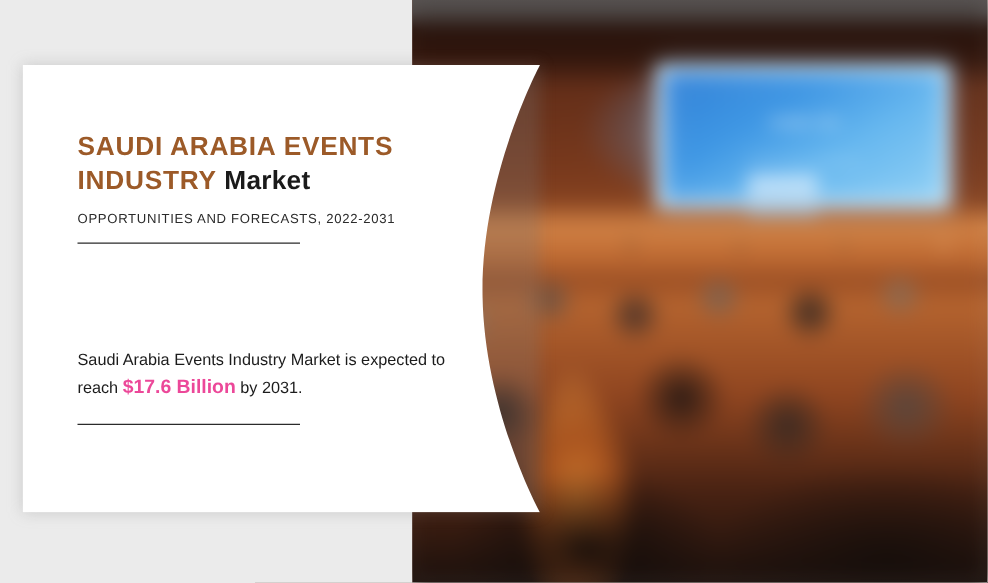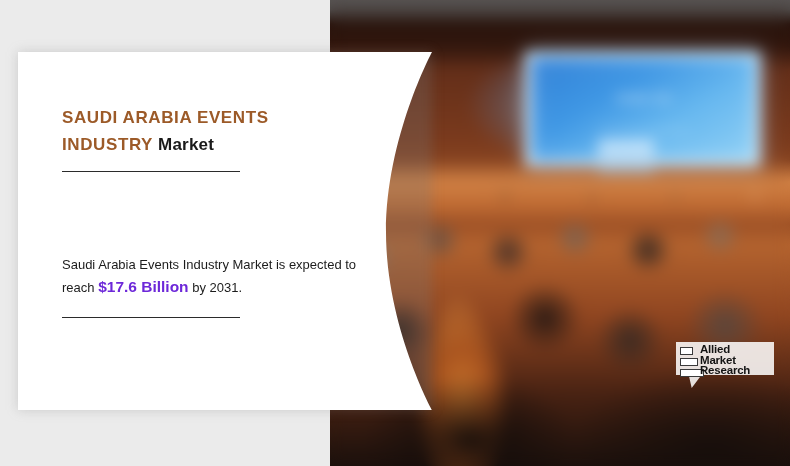--- a/index.html
+++ b/index.html
@@ -147,21 +147,21 @@
   }
   .card-content {
     position: absolute;
     left: 44px;
     top: 52px;
     width: 300px;
   }
 
   
   .headline {
-    font-size: 17px;
+    font-size: 21px;
     line-height: 27px;
     font-weight: bold;
     letter-spacing: 0.6px;
     color: #1a1a1a;
     margin: 0;
     text-transform: uppercase;
   }
   .headline .accent { color: #9c5a28; }
   .headline .plain {
     color: #1a1a1a;
@@ -188,21 +188,21 @@
     width: 178px;
   }
 
   .para {
     margin: 0;
     font-size: 13px;
     line-height: 22px;
     color: #1c1c1c;
   }
   .para.first { margin-top: 82px; }
-  .para b { color: #6d28d9; }
+  .para b { color: #ec4899; }
   .para .big {
     font-size: 15.5px;
   }
   .cagr-line {
     margin: 0;
     font-size: 15.5px;
     line-height: 24px;
     color: #1c1c1c;
   }
   .cagr-line b { color: #9c5a28; font-weight: bold; }
@@ -271,39 +271,27 @@
   <div class="card-shadow"></div>
   <div class="card">
     <div class="card-content">
 
       <h1 class="headline">
         <span class="accent">SAUDI ARABIA EVENTS</span><br>
         <span class="accent">INDUSTRY</span>
         <span class="plain">Market</span>
       </h1>
 
+      <div class="subtitle">OPPORTUNITIES AND FORECASTS, 2022-2031</div>
       <div class="rule"></div>
 
       <p class="para first">
         <span>Saudi Arabia Events Industry Market is expected to reach </span><b class="big">$17.6 Billion</b><span> by 2031.</span>
       </p>
 
       <div class="rule mid"></div>
 
 
     </div>
   </div>
 
-  <div class="logo">
-    <div class="logo-bubble"></div>
-    <div class="logo-bars">
-      <i></i>
-        <i></i>
-        <i></i>
-    </div>
-    <div class="logo-text">
-      <span>Allied</span>
-      <span>Market</span>
-      <span>Research</span>
-    </div>
-  </div>
 
 </div>
 
 </body></html>

